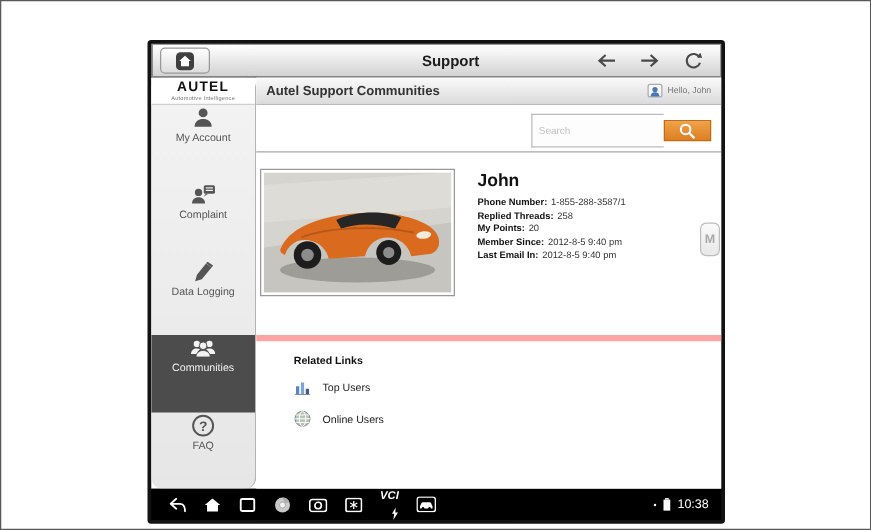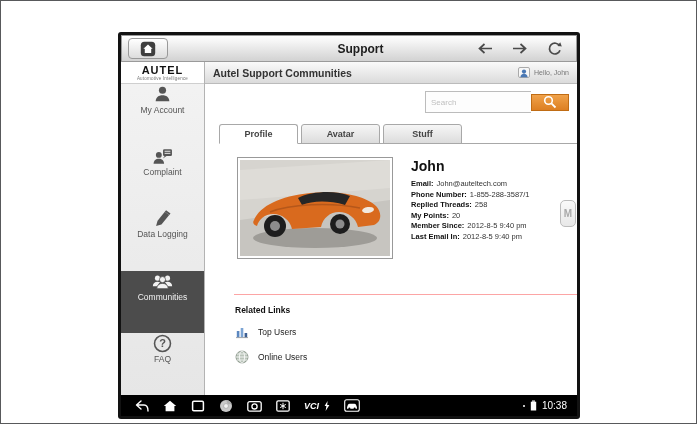--- a/index.html
+++ b/index.html
@@ -10,64 +10,64 @@
 
   
   .titlebar { height:27px; flex:0 0 27px; background:linear-gradient(#ffffff,#d2d2d2); border:1px solid #9a9a9a; display:flex; align-items:center; position:relative; }
   .home-btn { margin-left:6px; width:40px; height:21px; background:linear-gradient(#ffffff,#dddddd); border:1px solid #999; border-radius:4px; display:flex; align-items:center; justify-content:center; z-index:2; cursor:pointer; }
   .tb-title { position:absolute; left:0; right:0; text-align:center; font-weight:bold; font-size:12px; color:#1d1d1d;padding-left:23px; }
   .tb-nav { margin-left:auto; display:flex; align-items:center; gap:19px; margin-right:14px; z-index:2; }
   .tb-nav .navbtn { cursor:pointer; display:flex; align-items:center; }
 
   
   .dbody { flex:1; display:flex; background:#fff; overflow:hidden; }
-  .sidebar { flex:0 0 84px; background:linear-gradient(#f3f3f3,#e6e6e6); border-right:1px solid #b3b3b3; display:flex; flex-direction:column; }
+  .sidebar { flex:0 0 84px; background:linear-gradient(#f3f3f3,#e6e6e6); border-right:1px solid #b3b3b3; display:flex; flex-direction:column;border-radius:9px; }
   .logo { background:#fff; border-bottom:1px solid #cfcfcf; padding:3px 1px 2px; text-align:center; }
   .logo-brand { font-weight:bold; font-size:11px; letter-spacing:1px; color:#111; line-height:11px; }
   .logo-tagline { font-size:4.5px; color:#777; letter-spacing:0.2px; }
   .side-item { flex:1; display:flex; flex-direction:column; align-items:center; justify-content:flex-start; gap:0; color:#555; font-size:8.5px; cursor:pointer; }
   .side-item.selected { background:#4c4c4c; color:#f2f2f2; }
   .sicon { width:21px; height:21px; display:block; }
 
   
   .main { flex:1; display:flex; flex-direction:column; background:#fff; position:relative; }
   .mheader { height:22px; flex:0 0 22px; background:linear-gradient(#fafafa,#dbdbdb); border-bottom:1px solid #bbb; display:flex; align-items:center; padding:0 8px; }
   .mheader-title { font-weight:bold; font-size:10.5px; color:#333; }
   .greeting { margin-left:auto; display:flex; align-items:center; gap:4px; font-size:7px; color:#777; }
   .greet-box { width:12px; height:11px; border:1px solid #aaa; background:#f7f7f7; border-radius:2px; display:flex; align-items:center; justify-content:center; }
 
   .search-row { display:flex; justify-content:flex-end; align-items:center; padding:7px 8px 3px; }
-  .search-input { width:106px; height:22px; border:1px solid #bcbcbc; border-right:none; font-size:8px; padding:0 5px; color:#444; background:#fdfdfd; outline:none; font-family:inherit; }
+  .search-input { width:106px; height:27px; border:1px solid #bcbcbc; border-right:none; font-size:8px; padding:0 5px; color:#444; background:#fdfdfd; outline:none; font-family:inherit; }
   .search-input::placeholder { color:#c0c0c0; }
   .search-btn { width:38px; height:17px; background:linear-gradient(#f0a24a,#dd7f22); border:1px solid #c06c14; display:flex; align-items:center; justify-content:center; cursor:pointer; }
 
   .tabs { display:flex; padding:8px 0 0 14px; position:relative; z-index:2; }
   .tab { width:79px; height:20px; display:flex; align-items:center; justify-content:center; font-size:9px; font-weight:bold; color:#444; background:linear-gradient(#f6f6f6,#dcdcdc); border:1px solid #a8a8a8; border-radius:3px 3px 0 0; margin-right:3px; margin-bottom:-1px; cursor:pointer; }
   .tab.active { background:#fff; border-bottom:1px solid #fff; }
 
-  .panel { flex:0 0 152px; border-top:1px solid #a8a8a8; border-bottom:1px solid #fca5a5; padding:13px 10px 10px 3px; display:flex; position:relative; background:#fff;margin-left:29px; }
+  .panel { flex:0 0 152px; border-top:1px solid #a8a8a8; border-bottom:5px solid #fca5a5; padding:13px 10px 10px 3px; display:flex; position:relative; background:#fff; }
   .photo { width:156px; height:102px; border:1px solid #999; padding:2px; background:#fff; flex:0 0 auto; }
   .photo svg { width:100%; height:100%; display:block; }
   .info { margin-left:18px; padding-top:1px; }
   .pname { font-size:14px; font-weight:bold; color:#111; margin-bottom:5px; }
   .field { font-size:7.5px; color:#333; line-height:10.5px; white-space:nowrap; }
   .flabel { font-weight:bold; color:#111; margin-right:3px; }
   .m-tab { position:absolute; right:1px; top:56px; width:16px; height:27px; border:1px solid #bcbcbc; border-radius:5px; background:linear-gradient(#fafafa,#e8e8e8); color:#a9a9a9; font-weight:bold; font-size:10px; display:flex; align-items:center; justify-content:center; cursor:pointer; }
 
   .related { padding:10px 14px;margin-left:16px; }
   .related-title { font-size:8.5px; font-weight:bold; color:#111; margin-bottom:10px; }
   .link-row { display:flex; align-items:center; gap:9px; margin-bottom:11px; font-size:8.5px; font-weight:normal; color:#222; cursor:pointer; }
   .licon { width:14px; height:14px; display:block; }
 
   
   .bottombar { flex:0 0 21px; background:#000; display:flex; align-items:center; padding:0 10px 0 14px; }
   .bb-icons { display:flex; align-items:center; gap:14px; }
   .bicon { display:block; }
   .bb-item { display:flex; align-items:center; cursor:pointer; }
-  .vci { display:flex; align-items:flex-end; gap:5px; color:#fff; font-style:italic; font-weight:bold; font-size:9px; }
+  .vci { display:flex; align-items:flex-end; gap:5px; color:#fff; font-style:italic; font-weight:bold; font-size:9px;flex-direction:column; }
   .bb-status { margin-left:auto; display:flex; align-items:center; gap:5px; color:#fff; font-size:10px; }
   .status-dot { width:2px; height:2px; background:#fff; border-radius:50%; }
 </style>
 </head>
 <body>
 
 <div class="page">
   <div class="device">
 
     <div class="titlebar">
@@ -173,46 +173,40 @@
         <div class="search-row">
           <input class="search-input" type="text" placeholder="Search" style="">
           <span class="search-btn">
             <svg width="14" height="14" viewBox="0 0 14 14">
               <circle cx="5.5" cy="5.5" r="3.8" fill="none" stroke="#fff" stroke-width="1.6"></circle>
               <line x1="8.4" y1="8.4" x2="12.5" y2="12.5" stroke="#fff" stroke-width="1.8"></line>
             </svg>
           </span>
         </div>
 
-        <div class="tabs">
-          <div class="tab active">Profile</div>
-          <div class="tab">Avatar</div>
-          <div class="tab">Stuff</div>
-        </div>
 
         <div class="panel">
           <div class="photo">
             <svg viewBox="0 0 150 96" preserveAspectRatio="none">
               <rect width="150" height="96" fill="#d6d4cf"></rect>
               <path d="M0 10 L150 0 V28 L0 40 Z" fill="#dedcd7"></path>
               <path d="M0 60 L150 40 V96 H0 Z" fill="#c7c5c0"></path>
               <ellipse cx="75" cy="78" rx="62" ry="10" fill="#9e9c97"></ellipse>
               <path d="M14 60 C20 46 40 36 70 33 C100 30 126 36 136 46 C142 52 142 62 134 65 L118 67 C116 58 108 52 99 52 C90 52 83 58 81 67 L52 69 C50 60 42 54 33 54 C25 54 19 59 17 66 C14 65 12 63 14 60 Z" fill="#d96a1e"></path>
               <path d="M58 38 C72 31 96 30 110 36 L105 45 C88 40 72 41 62 45 Z" fill="#262626"></path>
               <path d="M30 52 C50 44 90 42 120 48" stroke="#b5571a" fill="none" stroke-width="1.5"></path>
               <circle cx="35" cy="66" r="11" fill="#1d1d1d"></circle>
                 <circle cx="35" cy="66" r="5" fill="#8c8c8c"></circle>
               <circle cx="100" cy="64" r="10" fill="#1d1d1d"></circle>
                 <circle cx="100" cy="64" r="4.5" fill="#8c8c8c"></circle>
               <ellipse cx="128" cy="50" rx="6" ry="3" fill="#f2e9df" transform="rotate(-8 128 50)"></ellipse>
             </svg>
           </div>
           <div class="info">
             <div class="pname">John</div>
-            <div class="field"><span class="flabel">Email:</span><span>John@auteltech.com</span></div>
             <div class="field"><span class="flabel">Phone Number:</span><span>1-855-288-3587/1</span></div>
             <div class="field"><span class="flabel">Replied Threads:</span><span>258</span></div>
             <div class="field"><span class="flabel">My Points:</span><span>20</span></div>
             <div class="field"><span class="flabel">Member Since:</span><span>2012-8-5 9:40 pm</span></div>
             <div class="field"><span class="flabel">Last Email In:</span><span>2012-8-5 9:40 pm</span></div>
           </div>
           <div class="m-tab">M</div>
         </div>
 
         <div class="related">

